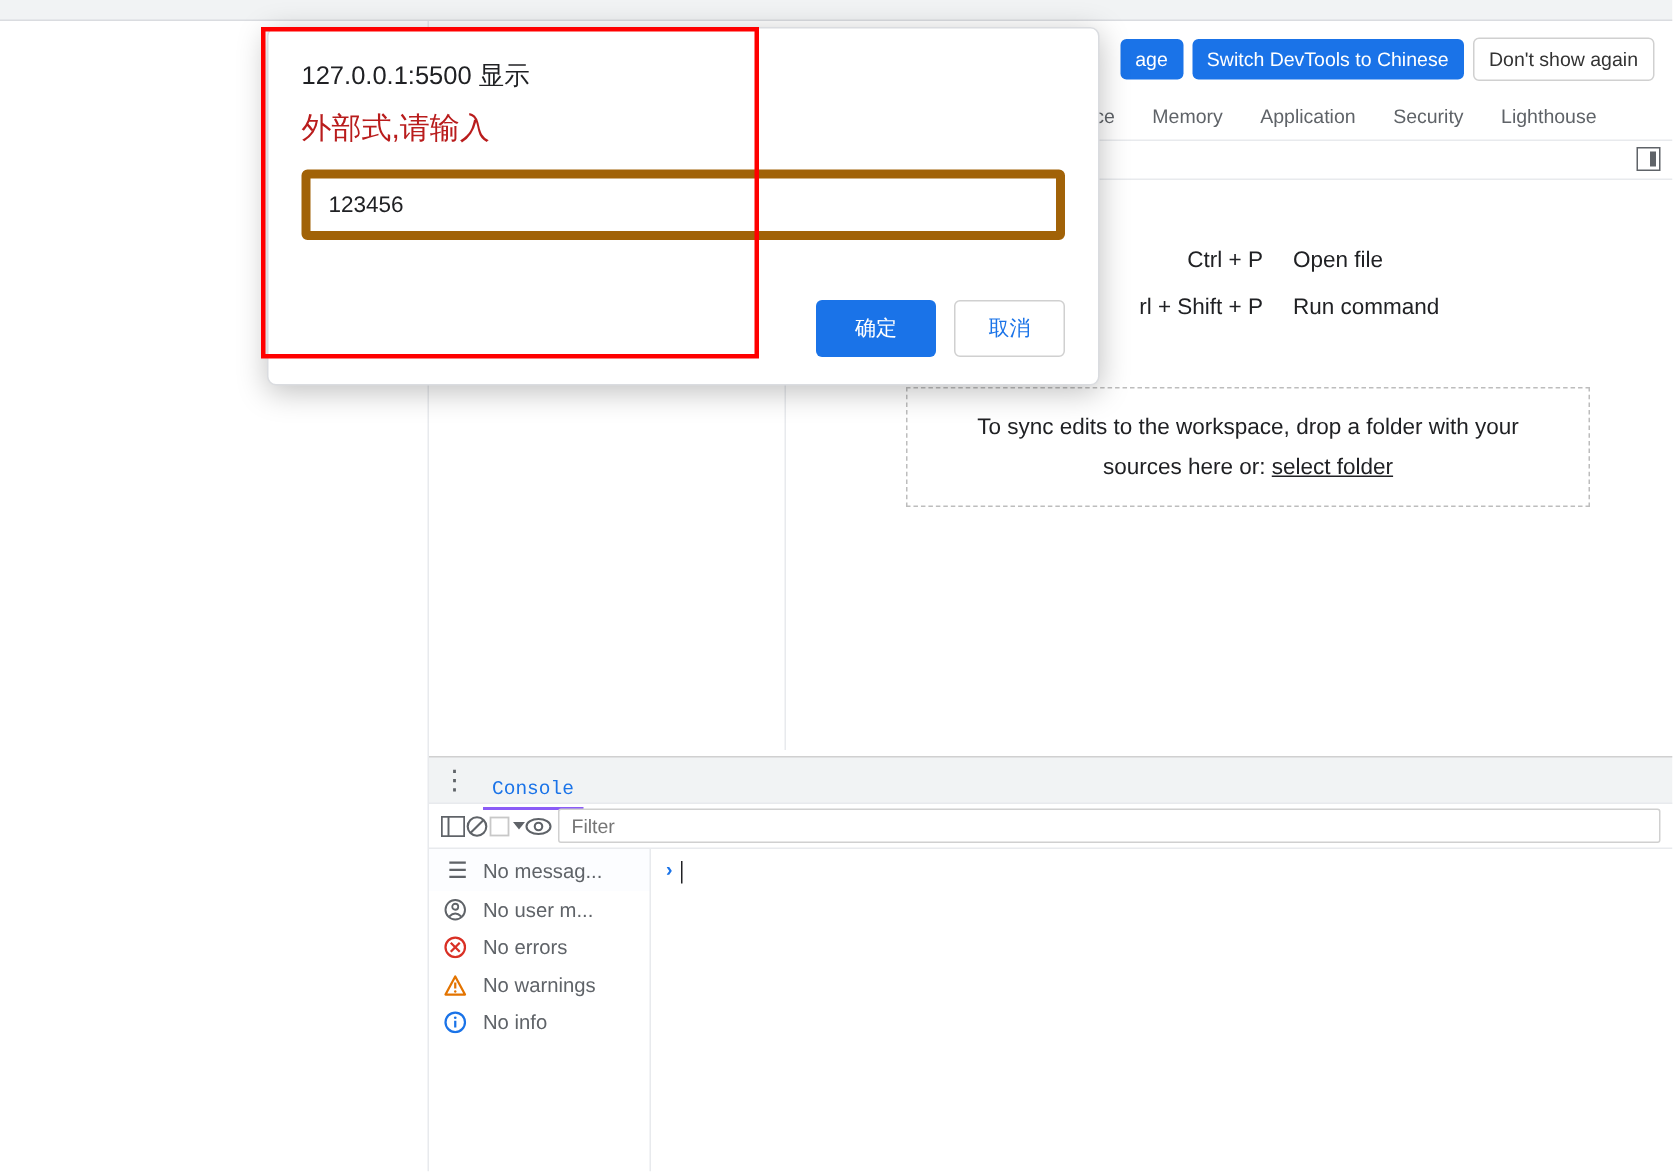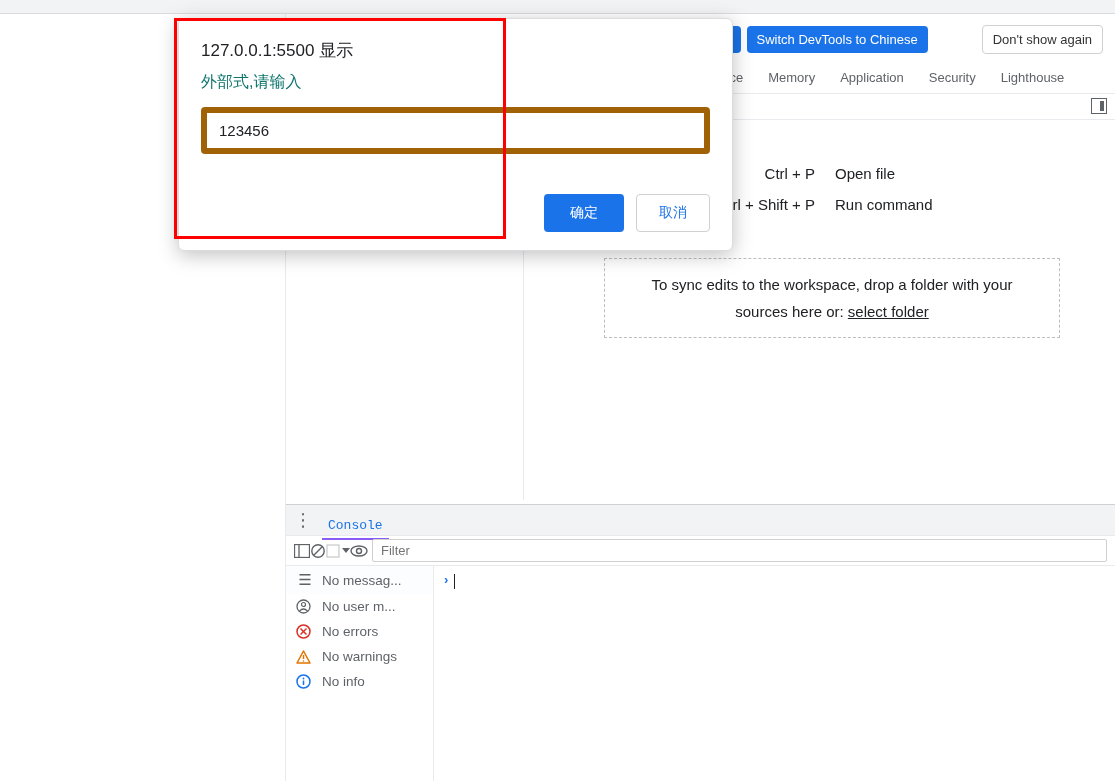--- a/index.html
+++ b/index.html
@@ -2,33 +2,33 @@
 <html><head>
 <meta charset="utf-8">
 <style>
 * { margin: 0; padding: 0; box-sizing: border-box; font-family: "Segoe UI", Arial, sans-serif; }
 body { width: 1115px; height: 781px; background: #fff; position: relative; overflow: hidden; }
 
 .top-bar { position: absolute; top: 0; left: 0; right: 0; height: 14px; background: #f1f3f4; border-bottom: 1px solid #dadce0; }
 
 .banner-row { position: absolute; top: 25px; right: 12px; display: flex; gap: 6px; align-items: center; padding-left: 16px; }
 .btn-blue { background: #1a73e8; color: #fff; border: none; border-radius: 4px; padding: 6px 10px; font-size: 13px; cursor: pointer; }
-.btn-outline { background: #fff; color: #333; border: 1px solid #d0d0d0; border-radius: 4px; padding: 6px 10px; font-size: 13px; cursor: pointer; margin-left: 48px; }
+.btn-outline { background: #fff; color: #333; border: 1px solid #d0d0d0; border-radius: 4px; padding: 6px 10px; font-size: 13px; cursor: pointer; }
 
 .tabs-row { position: absolute; top: 62px; right: 0; width: 400px; display: flex; gap: 25px; font-size: 13px; color: #5f6368; padding: 8px 0; border-bottom: 1px solid #e8eaed; }
 .tabs-row span { cursor: pointer; }
 
 .toggle-strip { position: absolute; top: 92px; right: 0; width: 830px; height: 28px; border-bottom: 1px solid #e8eaed; display:flex; justify-content:flex-end; align-items:center; padding-right:8px;}
 .toggle-icon { width:16px; height:16px; border:1px solid #5f6368; position:relative;}
 .toggle-icon::after{content:"";position:absolute;right:2px;top:2px;bottom:2px;width:4px;background:#5f6368;}
 
 .sidebar-left { position: absolute; top: 14px; left: 0; width: 286px; bottom: 0; background: #fff; border-right: 1px solid #e8eaed; }
 .mid-panel { position: absolute; top: 120px; left: 286px; width: 238px; height: 380px; border-right: 1px solid #e8eaed; }
 
-.shortcuts { position: absolute; top: 165px; left: 695px; }
+.shortcuts { position: absolute; top: 165px; left: 722px; }
 .shortcut-row { display: flex; gap: 20px; margin-bottom: 14px; font-size: 15px; color: #202124; }
 .shortcut-key { width: 120px; text-align: right; }
 .shortcut-lbl { }
 
 .dropzone { position: absolute; top: 258px; left: 604px; width: 456px; height: 80px; border: 1px dashed #bdbdbd; display: flex; align-items: center; justify-content: center; text-align: center; font-size: 15px; color: #202124; padding: 10px 20px; line-height: 1.8; }
 .dropzone a { color: #202124; text-decoration: underline; cursor: pointer; }
 
 .console-header { position: absolute; top: 504px; left: 286px; right: 0; height: 32px; border-top: 1px solid #d0d0d0; border-bottom: 1px solid #e8eaed; background: #f1f3f4; display: flex; align-items: center; padding: 0 8px; gap: 10px; }
 .kebab { font-size: 18px; color: #5f6368; cursor: pointer; }
 .console-tab { font-size: 13px; color: #1a73e8; padding: 18px 6px 5px; border-bottom: 2px solid #8b5cf6; cursor: pointer; font-family: Liberation Mono, monospace; }
@@ -44,21 +44,21 @@
 .fi-icon { width: 18px; text-align: center; flex-shrink: 0; font-size: 15px; }
 .ic-list{color:#5f6368;} .ic-user{color:#5f6368;} .ic-err{color:#d93025;} .ic-warn{color:#e37400;} .ic-info{color:#1a73e8;} .ic-bug{color:#202124;}
 
 .console-input-area { flex: 1; padding: 6px 10px; display: flex; gap: 6px; align-items: flex-start; }
 .prompt-chev { color: #1a73e8; font-size: 13px; font-weight: bold; }
 .cursor-line { width: 1px; height: 15px; background: #202124; margin-top: 2px; }
 
 .dialog { position: absolute; top: 18px; left: 178px; width: 555px; background: #fff; border: 1px solid #dadce0; border-radius: 6px; box-shadow: 0 4px 20px rgba(0,0,0,0.25); padding: 20px 22px 18px; z-index: 100; }
 .dialog-highlight { position: absolute; top: 18px; left: 174px; width: 332px; height: 221px; border: 3px solid #ff0000; z-index: 101; pointer-events: none; }
 .dialog-title { font-size: 17px; color: #202124; margin-bottom: 10px; }
-.dialog-msg { font-size: 16px; color: #0f766e; margin-bottom: 14px; }
+.dialog-msg { font-size: 20px; color: #b91c1c; margin-bottom: 14px; }
 .dialog-input { width: 100%; border: 6px solid #a16207; border-radius: 4px; padding: 9px 12px; font-size: 15px; color: #202124; margin-bottom: 40px; }
 .dialog-btns { display: flex; justify-content: flex-end; gap: 12px; }
 .dbtn-primary { background: #1a73e8; color: #fff; border: none; border-radius: 4px; padding: 9px 26px; font-size: 14px; cursor: pointer; }
 .dbtn-secondary { background: #fff; color: #1a73e8; border: 1px solid #d0d0d0; border-radius: 4px; padding: 9px 22px; font-size: 14px; cursor: pointer; }
 
 svg { display: block; }
 </style>
 </head>
 <body>
 

